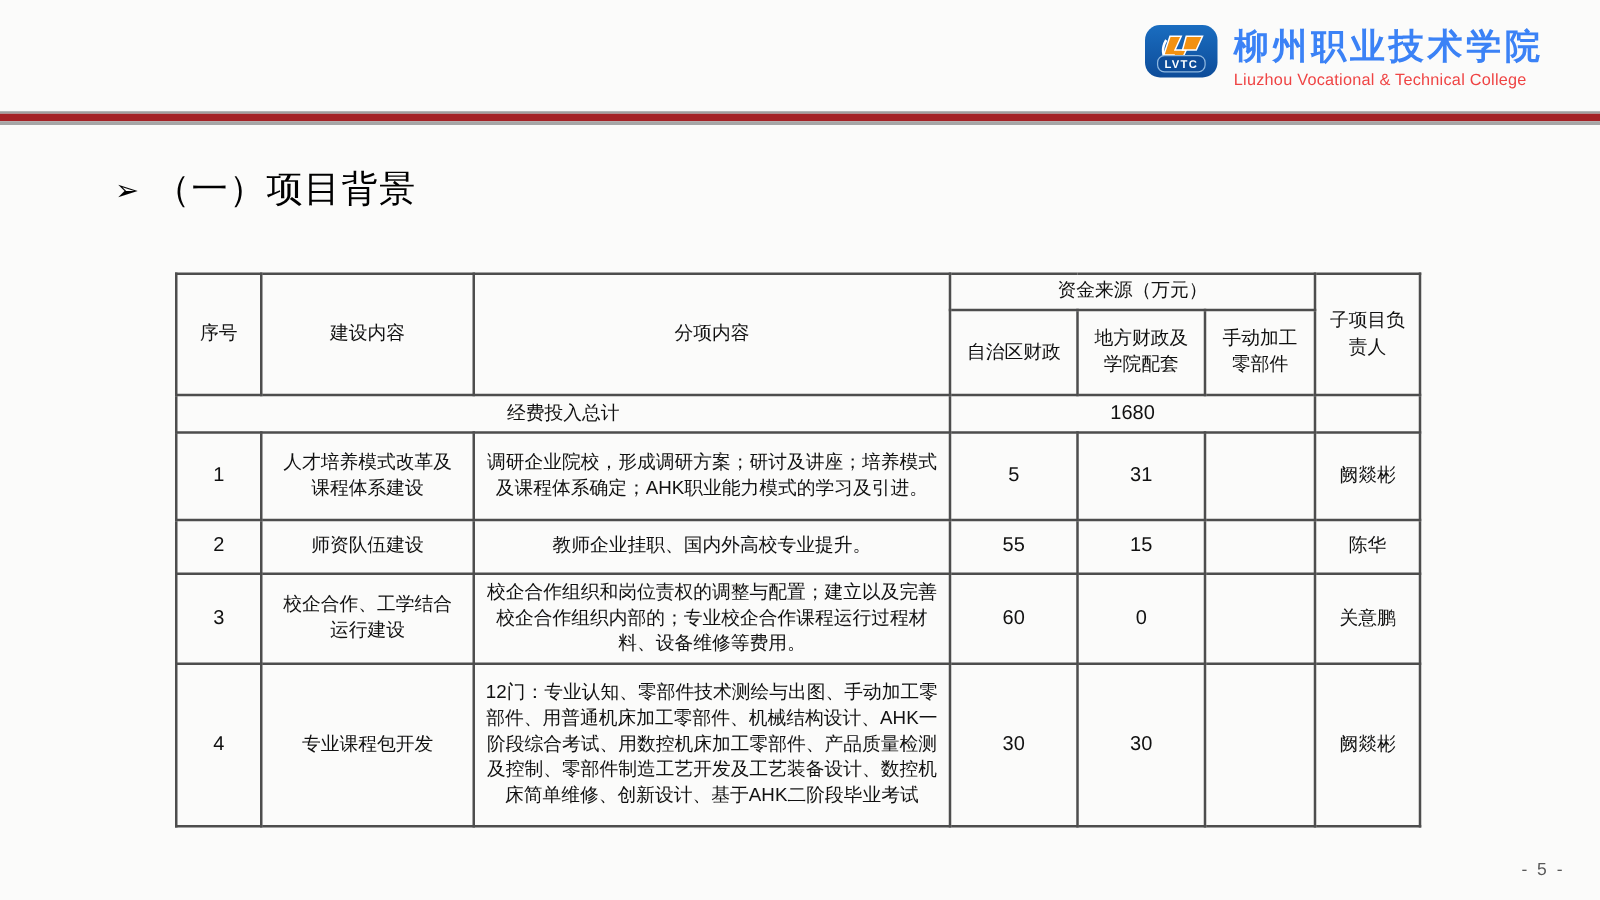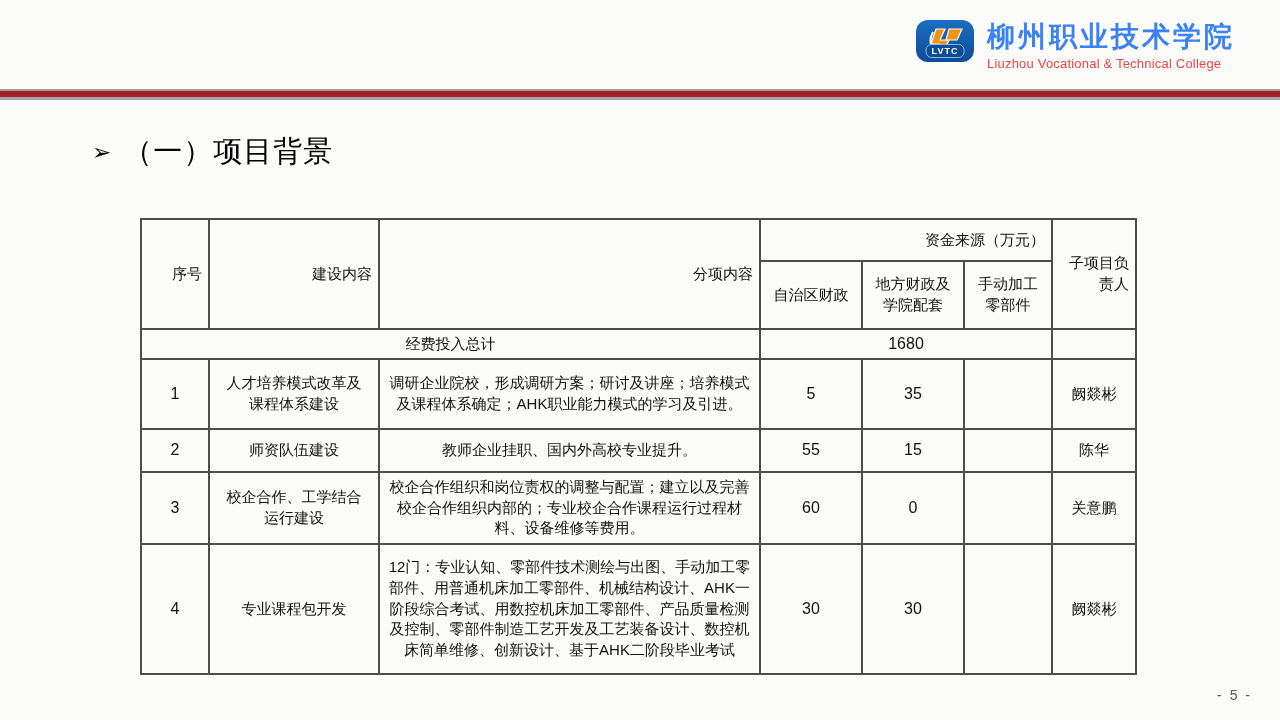--- a/index.html
+++ b/index.html
@@ -73,21 +73,21 @@
     font-weight: normal; color: #111111;
     font-size: 15px; line-height: 1.38;
     text-align: center; vertical-align: middle;
     padding: 2px 8px; overflow: hidden;
   }
   table.plan .group-sub { border-top-width: 1px; }
   table.plan td.detail { text-align: center; padding: 4px 8px; }
   table.plan td.num { font-size: 16px; }
   table.plan td.no { font-size: 16px; }
   table.plan .build { padding: 2px 12px; }
-  tr.hrow1 th { height: 42px; padding: 2px 6px; text-align: right; }
+  tr.hrow1 th { height: 29px; padding: 2px 6px; }
   tr.hrow2 th { height: 68px; padding: 2px 10px; }
   tr.total td { height: 30px; margin-top: 40px; }
   tr.r1 td { height: 70px; }
   tr.r2 td { height: 43px; }
   tr.r3 td { height: 67px; }
   tr.r4 td { height: 130px; }
 
   
   .page-num {
     position: absolute; right: 28px; top: 687px;
@@ -155,21 +155,21 @@
         <td colspan="3">经费投入总计</td>
         <td colspan="3" class="num">1680</td>
         <td></td>
       </tr>
 
       <tr class="r1">
         <td class="no">1</td>
         <td class="build">人才培养模式改革及课程体系建设</td>
         <td class="detail">调研企业院校，形成调研方案；研讨及讲座；培养模式及课程体系确定；AHK职业能力模式的学习及引进。</td>
         <td class="num">5</td>
-        <td class="num">35</td>
+        <td class="num">31</td>
         <td class="num"></td>
         <td>阙燚彬</td>
       </tr>
 
       <tr class="r2">
         <td class="no">2</td>
         <td class="build">师资队伍建设</td>
         <td class="detail">教师企业挂职、国内外高校专业提升。</td>
         <td class="num">55</td>
         <td class="num">15</td>

